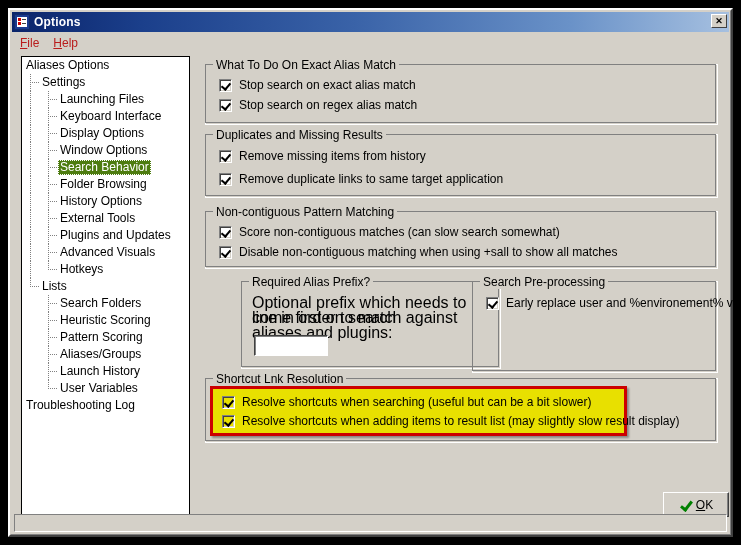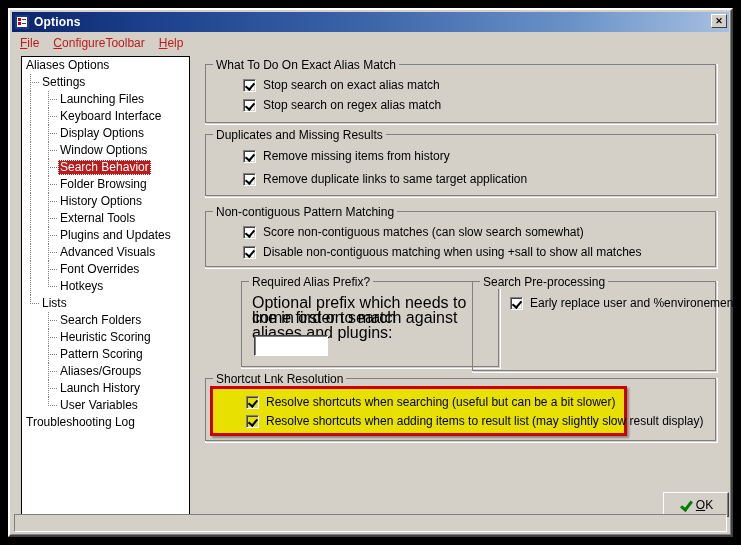--- a/index.html
+++ b/index.html
@@ -119,21 +119,21 @@
     display: flex; align-items: center;
     white-space: nowrap;
     cursor: default;
     position: relative;
   }
   .tree-label {
     padding: 0 2px;
     line-height: 15px;
   }
   .tree-row.sel .tree-label {
-    background: #b91c1c;
+    background: #4d7c0f;
     color: #ffffff;
     outline: 1px dotted #ffffff;
     outline-offset: -1px;
   }
   .conn {
     position: relative;
     flex: none;
     height: 17px;
   }
   
@@ -181,21 +181,20 @@
     z-index: 2;
   }
 
   
   .cbrow {
     position: absolute;
     display: flex; align-items: center;
     font-size: 12px; color: #000000;
     white-space: nowrap;
     cursor: default;
-    margin-left: 24px;
   }
   .cbox {
     width: 13px; height: 13px;
     background: #ffffff;
     border-top: 1px solid #808080;
     border-left: 1px solid #808080;
     border-right: 1px solid #ffffff;
     border-bottom: 1px solid #ffffff;
     box-shadow: inset 1px 1px 0 #404040, inset -1px -1px 0 #d4d0c8;
     box-sizing: border-box;
@@ -311,21 +310,20 @@
       <div class="chk r2"></div>
       <div class="ln r1"></div>
       <div class="ln r2"></div>
     </div>
     <span id="title-text">Options</span>
     <div id="close-button">✕</div>
   </div>
 
   <div id="menubar">
     <div class="menu-item"><u>F</u><span>ile</span></div>
-    <div class="menu-item"><u>C</u><span>onfigureToolbar</span></div>
     <div class="menu-item"><u>H</u><span>elp</span></div>
   </div>
 
   <div id="treepanel">
       <div class="tree-row">
         <div class="conn" style="width: 2px;"></div>
         <span class="tree-label">Aliases Options</span>
       </div>
       <div class="tree-row">
         <div class="conn" style="width: 18px;">
@@ -406,28 +404,20 @@
         </div>
         <span class="tree-label">Plugins and Updates</span>
       </div>
       <div class="tree-row">
         <div class="conn" style="width: 36px;">
           <div class="vline" style="left: 8px;"></div>
           <div class="vline" style="left: 26px;"></div>
           <div class="hline" style="left: 26px; width: 9px;"></div>
         </div>
         <span class="tree-label">Advanced Visuals</span>
-      </div>
-      <div class="tree-row">
-        <div class="conn" style="width: 36px;">
-          <div class="vline" style="left: 8px;"></div>
-          <div class="vline" style="left: 26px;"></div>
-          <div class="hline" style="left: 26px; width: 9px;"></div>
-        </div>
-        <span class="tree-label">Font Overrides</span>
       </div>
       <div class="tree-row">
         <div class="conn" style="width: 36px;">
           <div class="vline" style="left: 8px;"></div>
           <div class="vline" style="left: 26px; bottom: 8px;"></div>
           <div class="hline" style="left: 26px; width: 9px;"></div>
         </div>
         <span class="tree-label">Hotkeys</span>
       </div>
       <div class="tree-row">

